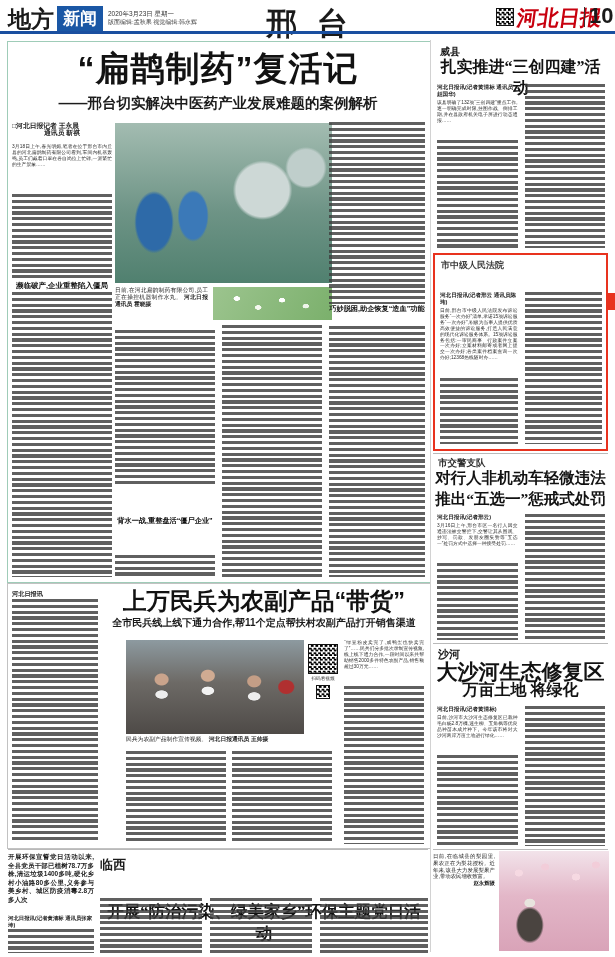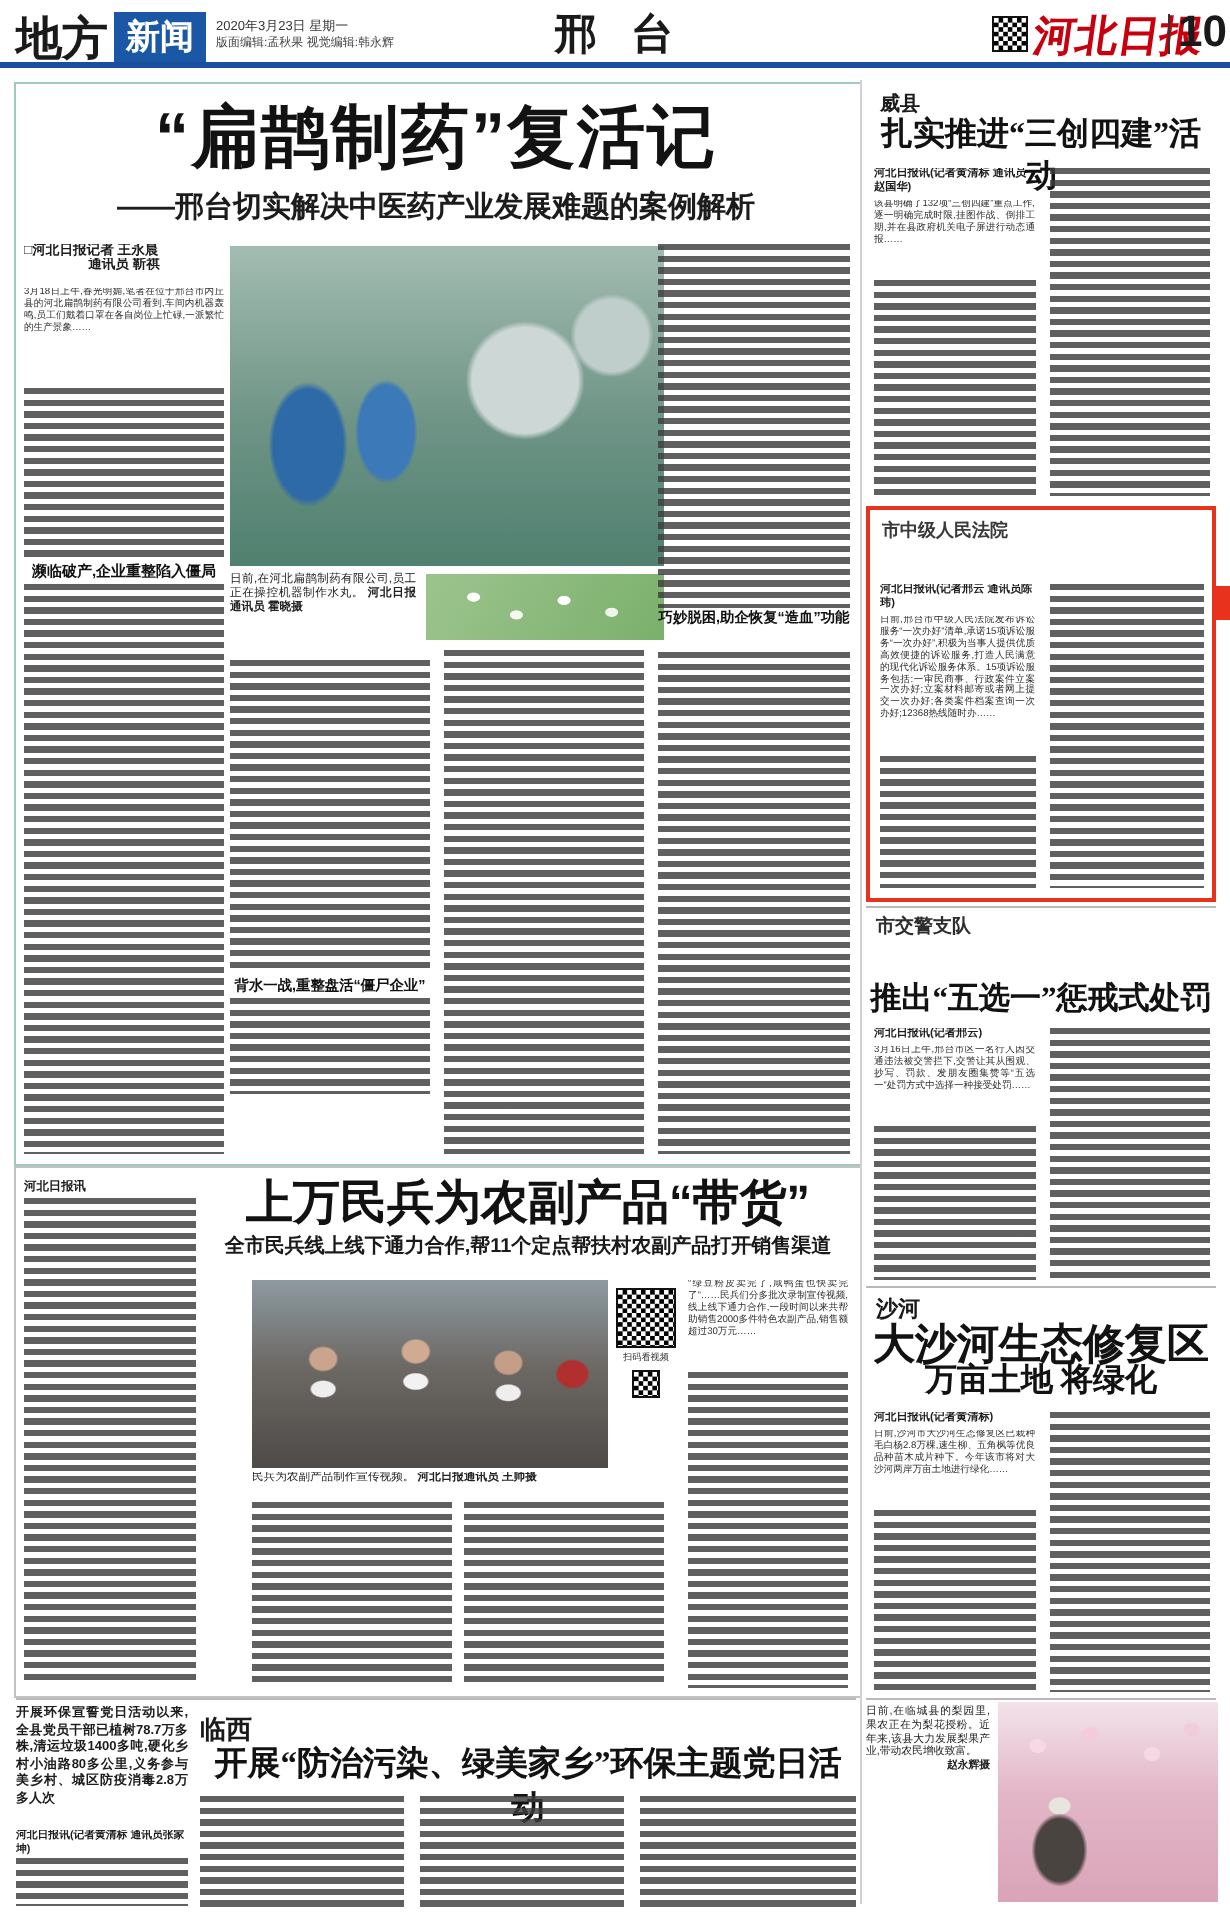--- a/index.html
+++ b/index.html
@@ -29,21 +29,21 @@
 <body>
 
 <div id="page">
 
   <div class="abs serif b" style="left:8px;top:4px;font-size:23px;">地方</div>
   <div class="abs serif b ctr" style="left:57px;top:6px;width:46px;height:25px;line-height:25px;background:#1a57a5;color:#fff;font-size:17px;">新闻</div>
   <div class="abs" style="left:108px;top:10px;width:130px;">
     <div style="font-size:6.5px;line-height:8px;color:#333;">2020年3月23日 星期一</div>
     <div style="font-size:6px;line-height:8px;color:#444;">版面编辑:孟秋果 视觉编辑:韩永辉</div>
   </div>
-  <div class="abs serif b ctr" style="left:230px;top:3px;width:160px;font-size:21px;letter-spacing:6px;">邢 台</div>
+  <div class="abs serif b ctr" style="left:230px;top:3px;width:160px;font-size:31px;letter-spacing:6px;">邢 台</div>
   <div class="abs qr" style="left:496px;top:8px;width:16px;height:16px;"></div>
   <div class="abs serif b" style="left:517px;top:4px;font-size:21px;color:#c8000e;transform:skewX(-8deg);">河北日报</div>
   <div class="abs" style="left:584px;top:7px;width:1px;height:20px;background:#333;"></div>
   <div class="abs b" style="left:589px;top:3px;font-size:22px;">10</div>
   <div class="abs" style="left:0;top:31px;width:615px;height:3px;background:#1a4fa0;"></div>
 
   <div class="abs" style="left:7px;top:41px;width:422px;height:540px;border:1px solid #9fccb8;"></div>
 
   <div class="abs b ctr" style="left:8px;top:46px;width:420px;font-size:34px;letter-spacing:1px;color:#121212;">“扁鹊制药”复活记</div>
   <div class="abs b ctr" style="left:8px;top:94px;width:420px;font-size:14.5px;color:#1c1c1c;">——邢台切实解决中医药产业发展难题的案例解析</div>
@@ -72,21 +72,21 @@
     <span class="credit">河北日报通讯员 霍晓摄</span>
   </div>
   <div class="abs photo" style="left:213px;top:287px;width:119px;height:33px;
        background:
          radial-gradient(5px 3.5px at 20% 35%, #fff 0 60%, rgba(0,0,0,0) 70%),
          radial-gradient(5px 3.5px at 38% 62%, #f4f8ef 0 60%, rgba(0,0,0,0) 70%),
          radial-gradient(5px 3.5px at 58% 40%, #fff 0 60%, rgba(0,0,0,0) 70%),
          radial-gradient(5px 3.5px at 78% 58%, #eef5ea 0 60%, rgba(0,0,0,0) 70%),
          linear-gradient(120deg,#9cc48e,#7bb06c);"></div>
 
-  <div class="abs col" style="left:115px;top:330px;width:100px;height:217px;">
+  <div class="abs col" style="left:115px;top:330px;width:100px;height:247px;gap:28px;">
     <div class="stripes" style="height:156px;"></div>
     <div class="xhead" style="height:13px;font-size:7.2px;line-height:13px;">背水一战,重整盘活“僵尸企业”</div>
     <div class="stripes fill"></div>
   </div>
 
   <div class="abs stripes" style="left:222px;top:325px;width:100px;height:252px;"></div>
 
   <div class="abs col" style="left:329px;top:122px;width:96px;height:455px;">
     <div class="stripes" style="height:182px;"></div>
     <div class="xhead" style="height:22px;font-size:7.2px;line-height:10.5px;">巧妙脱困,助企恢复“造血”功能</div>
@@ -134,21 +134,21 @@
 
   <div class="abs rule-h" style="left:8px;top:849px;width:420px;"></div>
 
   <div class="abs col" style="left:8px;top:853px;width:86px;height:100px;">
     <div class="b" style="font-size:6.5px;line-height:8.6px;color:#1c1c1c;height:62px;overflow:hidden;text-align:justify;">开展环保宣誓党日活动以来,全县党员干部已植树78.7万多株,清运垃圾1400多吨,硬化乡村小油路80多公里,义务参与美乡村、城区防疫消毒2.8万多人次</div>
     <div class="byl" style="height:14px;font-size:5.4px;">河北日报讯(记者黄清标 通讯员张家坤)</div>
     <div class="stripes fill"></div>
   </div>
 
   <div class="abs serif b" style="left:100px;top:856px;font-size:13px;">临西</div>
-  <div class="abs serif b ctr" style="left:100px;top:871px;width:328px;font-size:16.5px;color:#121212;">开展“防治污染、绿美家乡”环保主题党日活动</div>
+  <div class="abs serif b ctr" style="left:100px;top:901px;width:328px;font-size:16.5px;color:#121212;">开展“防治污染、绿美家乡”环保主题党日活动</div>
   <div class="abs stripes" style="left:100px;top:898px;width:102px;height:56px;"></div>
   <div class="abs stripes" style="left:210px;top:898px;width:102px;height:56px;"></div>
   <div class="abs stripes" style="left:320px;top:898px;width:108px;height:56px;"></div>
 
   <div class="abs" style="left:430px;top:40px;width:1px;height:912px;background:#d2d2d2;"></div>
 
   <div class="abs serif b" style="left:440px;top:45px;font-size:10px;">威县</div>
   <div class="abs serif b ctr" style="left:433px;top:57px;width:175px;font-size:16px;color:#121212;">扎实推进“三创四建”活动</div>
   <div class="abs twocol" style="left:437px;top:84px;width:168px;height:164px;">
     <div class="col">
@@ -166,20 +166,21 @@
     <div class="col">
       <div class="byl" style="height:16px;">河北日报讯(记者邢云 通讯员陈玮)</div>
       <div class="micro" style="height:70px;">日前,邢台市中级人民法院发布诉讼服务“一次办好”清单,承诺15项诉讼服务“一次办好”,积极为当事人提供优质高效便捷的诉讼服务,打造人民满意的现代化诉讼服务体系。15项诉讼服务包括:一审民商事、行政案件立案一次办好;立案材料邮寄或者网上提交一次办好;各类案件档案查询一次办好;12368热线随时办……</div>
       <div class="stripes fill"></div>
     </div>
     <div class="stripes"></div>
   </div>
 
   <div class="abs rule-h" style="left:433px;top:453px;width:175px;"></div>
   <div class="abs b" style="left:438px;top:457px;font-size:9.5px;color:#2e2e2e;">市交警支队</div>
+  <div class="abs serif b ctr" style="left:433px;top:468px;width:175px;font-size:15.5px;color:#121212;">对行人非机动车轻微违法</div>
   <div class="abs serif b ctr" style="left:433px;top:489px;width:175px;font-size:15.5px;color:#121212;">推出“五选一”惩戒式处罚</div>
   <div class="abs twocol" style="left:437px;top:514px;width:168px;height:126px;">
     <div class="col">
       <div class="byl" style="height:9px;">河北日报讯(记者邢云)</div>
       <div class="micro" style="height:40px;">3月16日上午,邢台市区一名行人因交通违法被交警拦下,交警让其从围观、抄写、罚款、发朋友圈集赞等“五选一”处罚方式中选择一种接受处罚……</div>
       <div class="stripes fill"></div>
     </div>
     <div class="stripes"></div>
   </div>
 

